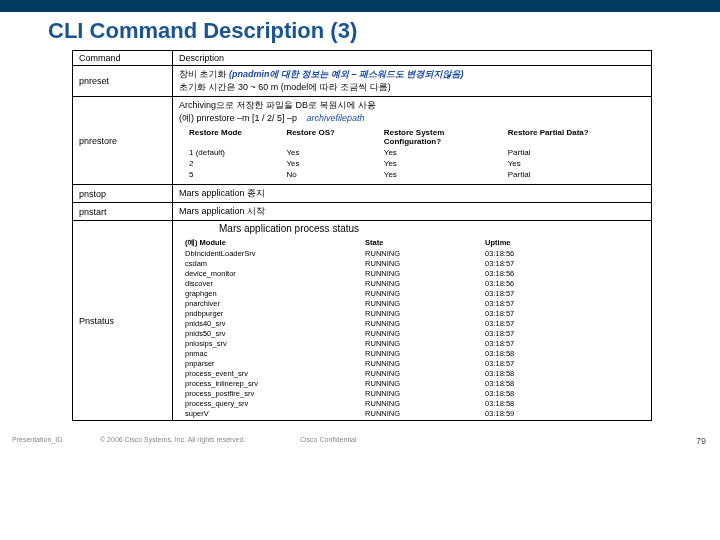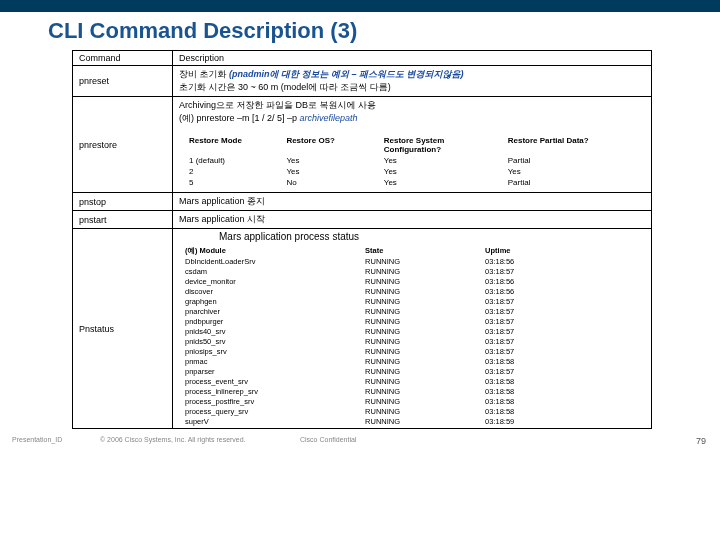--- a/index.html
+++ b/index.html
@@ -5,23 +5,23 @@
   * { margin:0; padding:0; box-sizing:border-box; }
   html, body { width:720px; height:540px; font-family:Arial,"Malgun Gothic",sans-serif; background:#fff; overflow:hidden; }
   .page { width:720px; height:440px; position:relative; }
   .top-band { width:100%; height:12px; background:#003a5d; }
   .title { color:#1a5490; font-size:22px; font-weight:bold; padding:6px 0 6px 48px; }
   .tbl { border-collapse:collapse; margin-left:72px; width:580px; font-size:9px; }
   .tbl td, .tbl th { border:1px solid #000; vertical-align:top; padding:2px 6px; }
   .tbl th { text-align:left; font-weight:normal; background:#fff; }
   .cmd { width:100px; text-align:left; font-weight:normal; vertical-align:middle !important; }
   .em { color:#1a4aa0; font-style:italic; font-weight:bold; }
-  .em2 { color:#1a4aa0; font-style:italic; }
+  .em2 { color:#1a4aa0; font-style:italic;margin-left:7px; }
   .restore-head { font-size:8px; font-weight:bold; }
-  .sub { display:table; width:95%; margin:10px 0 2px 6px; font-size:8px; border-collapse:collapse; }
+  .sub { display:table; width:95%; margin:2px 0 2px 6px; font-size:8px; border-collapse:collapse; }
   .sub .r { display:table-row; }
   .sub .c { display:table-cell; padding:1px 4px; }
   .sub .c1{width:22%;} .sub .c2{width:22%;} .sub .c3{width:28%;} .sub .c4{width:28%;}
   .status-head { font-size:10px; margin-bottom:3px;margin-left:40px; }
   .proc { display:table; width:92%; margin-left:4px; font-size:7.5px; }
   .proc .r { display:table-row; }
   .proc .c { display:table-cell; padding:0.5px 2px; white-space:nowrap; }
   .proc .h { font-weight:bold; }
   .proc .m { width:42%; }
   .proc .s { width:28%; }

